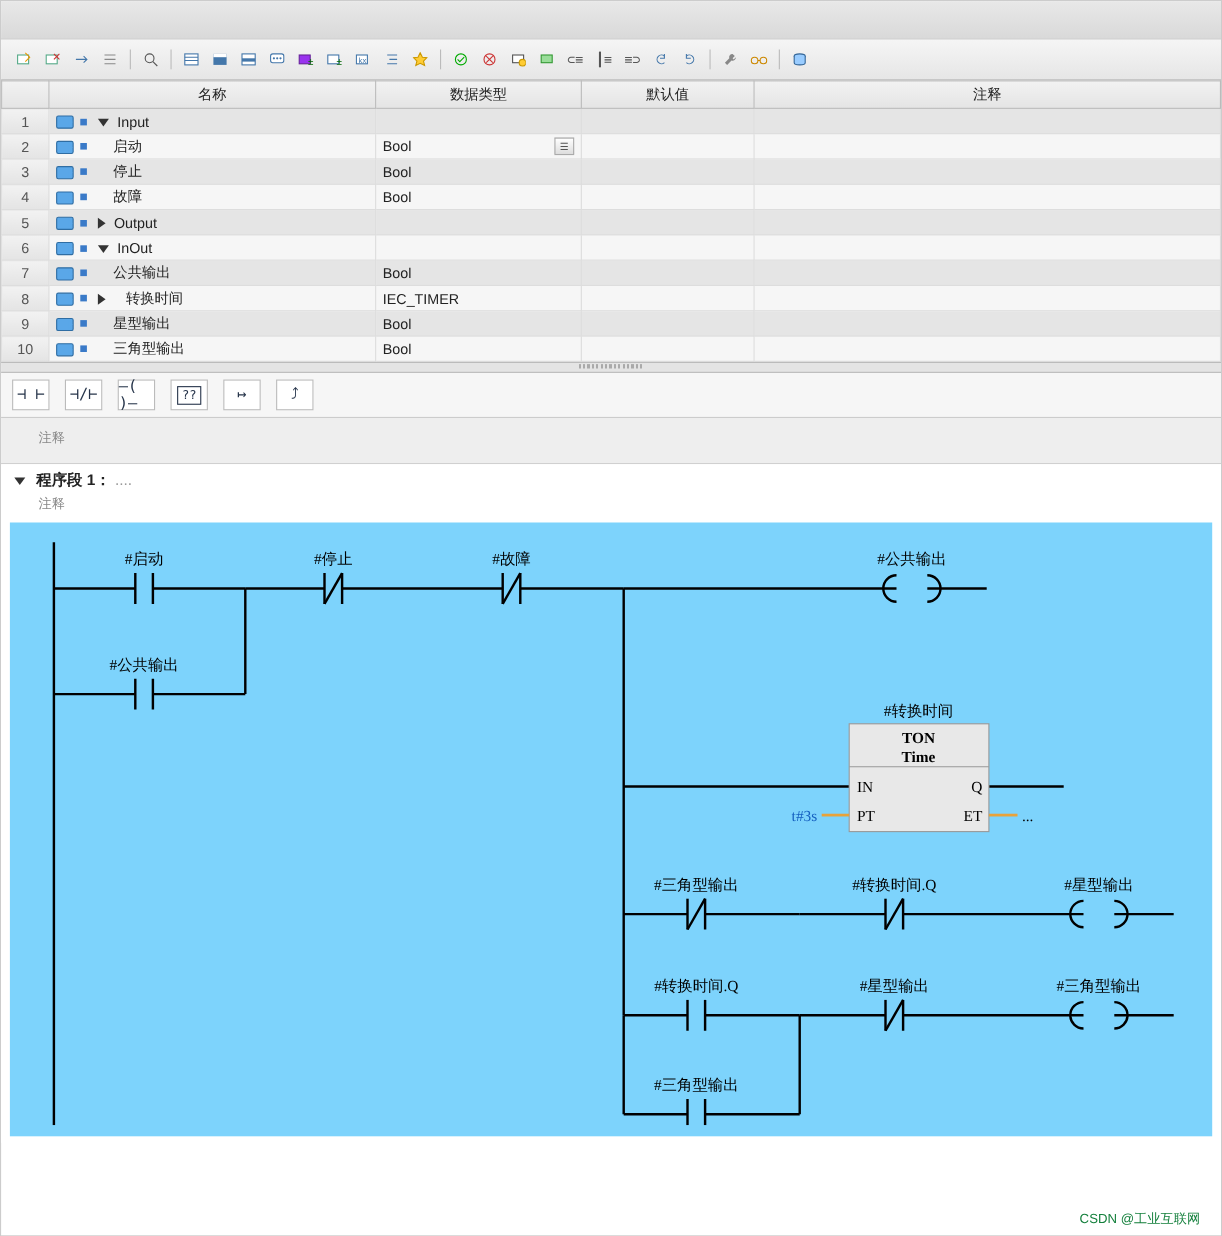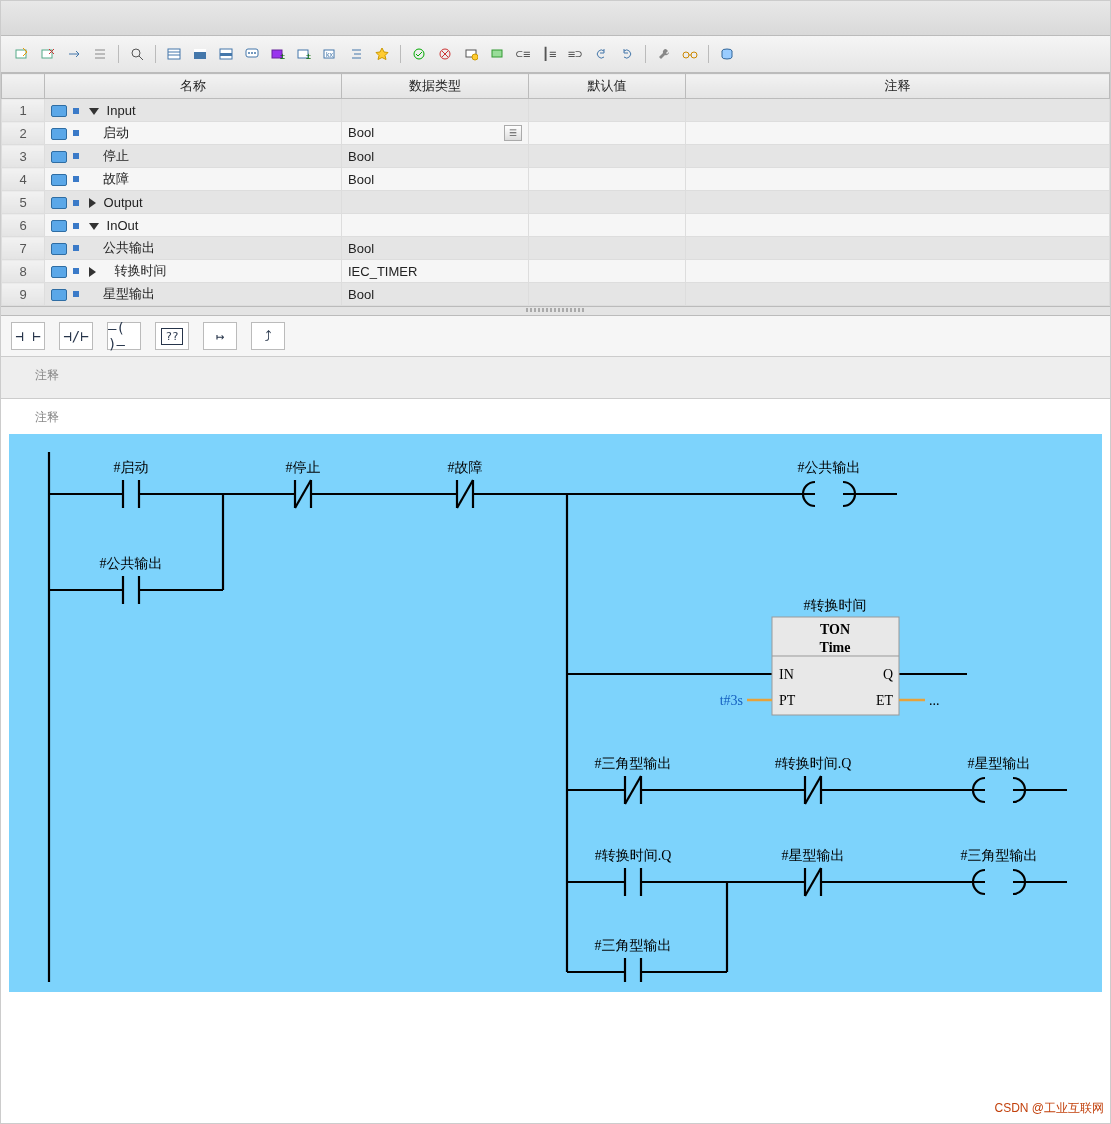--- a/index.html
+++ b/index.html
@@ -28,21 +28,21 @@
 .splith{height:8px;background:#e4e4e4;border-top:1px solid #bbb;border-bottom:1px solid #bbb;text-align:center;color:#888;position:relative}
 .splith::after{content:"";position:absolute;left:50%;top:1px;width:60px;height:4px;margin-left:-30px;background:repeating-linear-gradient(90deg,#aaa 0 2px,transparent 2px 4px)}
 .ladbar{display:flex;align-items:center;gap:14px;padding:6px 10px;background:#f6f6f6;border-bottom:1px solid #ccc}
 .ladbtn{width:32px;height:26px;border:1px solid #bbb;background:#fff;display:flex;align-items:center;justify-content:center;font-size:14px;cursor:pointer;font-family:monospace;color:#26344a}
 .section{padding:6px 8px;border-bottom:1px solid #ccc;background:#eee}
 .sec-main{background:#fff;border-bottom:none}
 .sec-h{display:flex;align-items:center;gap:6px;font-size:14px;font-weight:bold}
 .subtle{color:#999;font-weight:normal}
 .comment{color:#888;font-size:12px;padding:4px 6px 8px 26px;font-weight:normal}
 .ladder{background:#7dd3fc;padding:8px 18px 0 18px;position:relative;height:550px}
-.watermark{position:absolute;right:6px;bottom:6px;color:#c2410c;font-size:12px}
+.watermark{position:absolute;right:19px;bottom:6px;color:#15803d;font-size:12px}
 </style>
 </head>
 <body>
 
 <div class="app">
   <div class="topstrip"></div>
 
   <div class="toolbar">
     <div class="tbbtn">
         <svg width="14" height="14">
@@ -263,20 +263,27 @@
           <td class="defcol"></td>
           <td></td>
         </tr>
         <tr>
           <td class="rownum">9</td>
           <td class="namecol"><span class="tagicon"></span><span class="sq"></span>&nbsp;&nbsp;&nbsp;&nbsp;&nbsp;星型输出</td>
           <td class="typecol">Bool</td>
           <td class="defcol"></td>
           <td></td>
         </tr>
+        <tr>
+          <td class="rownum">10</td>
+          <td class="namecol"><span class="tagicon"></span><span class="sq"></span>&nbsp;&nbsp;&nbsp;&nbsp;&nbsp;三角型输出</td>
+          <td class="typecol">Bool</td>
+          <td class="defcol"></td>
+          <td></td>
+        </tr>
       </tbody>
   </table>
 
   <div class="splith"></div>
 
   <div class="ladbar" id="ladbar">
       <div class="ladbtn">⊣ ⊢</div>
       <div class="ladbtn">⊣/⊢</div>
       <div class="ladbtn">–( )–</div>
       <div class="ladbtn" style="font-size: 11px;">
@@ -284,20 +291,24 @@
       </div>
       <div class="ladbtn">↦</div>
       <div class="ladbtn">⤴</div>
     </div>
 
   <div class="section">
     <div class="comment">注释</div>
   </div>
 
   <div class="section sec-main">
+    <div class="sec-h">
+        <span class="tri down"></span>
+      <span><span>程序段 1：</span> <span class="subtle">....</span></span>
+      </div>
     <div class="comment">注释</div>
 
     <div class="ladder">
       <svg width="1060" height="540" font-family="Microsoft YaHei" font-size="14">
         <g stroke="#000" stroke-width="2.2" fill="none">
 
           <line x1="22" y1="10" x2="22" y2="540"></line>
 
           <line x1="22" y1="52" x2="96" y2="52"></line>
 

